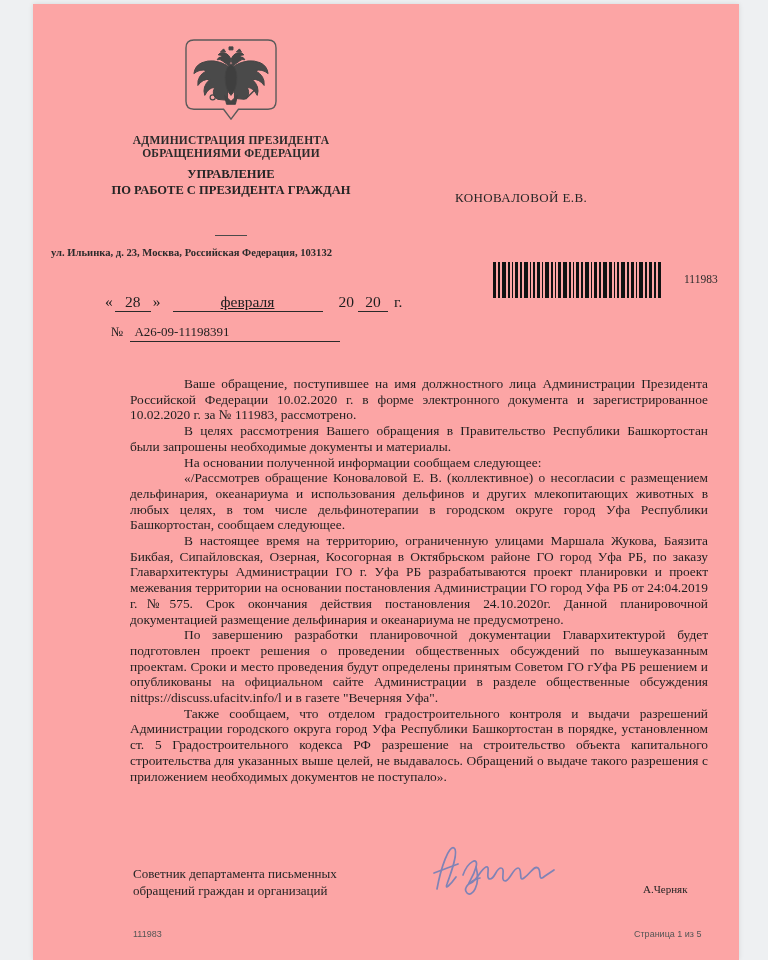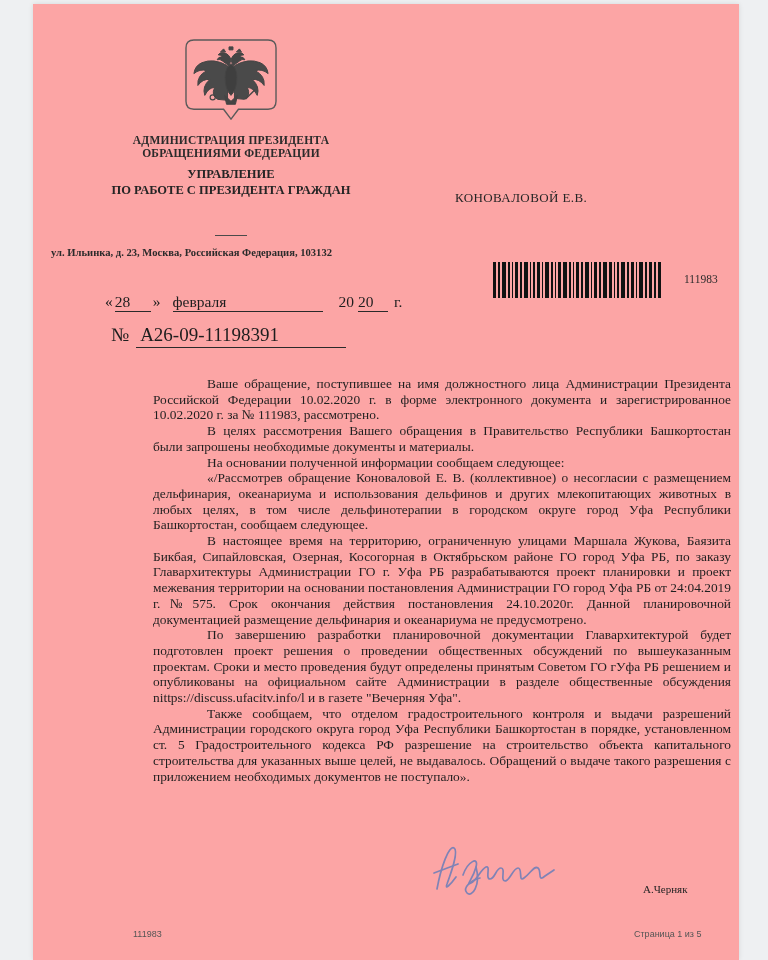--- a/index.html
+++ b/index.html
@@ -25,32 +25,32 @@
   .address{left:18px;top:243px;width:360px;
     font-weight:bold;font-size:10.6px;color:#2b2b2b;}
 
   .recipient{left:397px;top:186px;font-size:13px;letter-spacing:.4px;color:#252525;margin-left:25px;}
 
   .barcode{left:460px;top:258px;width:168px;height:36px;}
   .barcode-number{left:651px;top:269px;font-size:11.5px;color:#2b2b2b;}
 
   
   .date-row{left:72px;top:289px;font-size:15.5px;color:#1e1e1e;white-space:nowrap;}
-  .blank{display:inline-block;border-bottom:1.2px solid #2a2a2a;}
+  .blank{display:inline-block;border-bottom:1.2px solid #2a2a2a;text-align:center;}
   .blank-day{width:36px;margin:0 2px;}
-  .blank-month{width:150px;margin:0 6px 0 12px;}
+  .blank-month{width:150px;margin:0 6px 0 12px;text-decoration:underline;}
   .blank-year{width:30px;margin:0 6px 0 4px;}
   .year-prefix{margin-left:10px;}
-  .ref-row{left:78px;top:320px;font-size:19px;color:#1e1e1e;white-space:nowrap;}
+  .ref-row{left:78px;top:320px;font-size:13px;color:#1e1e1e;white-space:nowrap;}
   .ref-blank{display:inline-block;width:206px;border-bottom:1.2px solid #2a2a2a;
     margin-left:7px;padding:0 0 1px 4px;text-align:left;}
 
   
   .body-text{left:97px;top:372px;width:578px;font-size:13.4px;line-height:15.7px;
-    text-align:justify;color:#1f1f1f;margin-left:23px;}
+    text-align:justify;color:#1f1f1f;}
   .body-text p{margin:0;text-indent:54px;}
 
   
   .sig-position{left:100px;top:862px;font-size:13px;line-height:16.5px;color:#252525;}
   .sig-scribble{left:392px;top:833px;width:140px;height:66px;}
   .sig-name{left:610px;top:879px;font-size:11px;color:#252525;}
 
   
   .footer-left{left:100px;top:925px;font-size:9px;color:#555;
     font-family:"Liberation Sans", sans-serif;}
@@ -156,20 +156,24 @@
     <div class="body-text">
       <p>Ваше обращение,  поступившее на имя должностного лица Администрации Президента Российской Федерации 10.02.2020 г. в форме электронного документа и зарегистрированное 10.02.2020 г. за № 111983, рассмотрено.</p>
       <p>В целях рассмотрения Вашего обращения в Правительство Республики Башкортостан были запрошены необходимые документы и материалы.</p>
       <p>На основании полученной информации сообщаем следующее:</p>
       <p>«/Рассмотрев обращение Коноваловой Е. В. (коллективное) о  несогласии  с размещением дельфинария, океанариума и использования дельфинов и других млекопитающих животных в любых целях, в том числе дельфинотерапии в городском округе город Уфа Республики Башкортостан, сообщаем следующее.</p>
       <p>В настоящее время на территорию, ограниченную улицами Маршала Жукова, Баязита Бикбая, Сипайловская, Озерная, Косогорная в Октябрьском районе ГО город Уфа РБ, по заказу Главархитектуры Администрации ГО г. Уфа РБ разрабатываются проект планировки и проект межевания территории на основании постановления Администрации ГО город Уфа РБ от 24:04.2019 г.№575. Срок окончания действия постановления 24.10.2020г. Данной планировочной документацией размещение дельфинария и океанариума не предусмотрено.</p>
       <p>По завершению разработки планировочной документации Главархитектурой будет подготовлен проект решения о проведении общественных обсуждений по вышеуказанным проектам. Сроки и место проведения будут определены принятым Советом ГО гУфа РБ решением и опубликованы на официальном сайте Администрации в разделе общественные обсуждения nittps://discuss.ufacitv.info/l и в газете "Вечерняя Уфа".</p>
       <p>Также сообщаем, что отделом градостроительного контроля и выдачи разрешений Администрации городского округа город Уфа Республики  Башкортостан в порядке, установленном ст. 5 Градостроительного кодекса РФ разрешение на строительство объекта капитального строительства для указанных выше целей, не выдавалось. Обращений о выдаче такого разрешения с приложением необходимых документов не поступало».</p>
     </div>
 
+    <div class="sig-position">
+      <span style="display:block">Советник департамента письменных</span>
+      <span style="display:block">обращений граждан и организаций</span>
+    </div>
 
     <svg class="sig-scribble" viewBox="0 0 140 66" xmlns="http://www.w3.org/2000/svg">
       <g fill="none" stroke="#7f83b6" stroke-width="1.7" stroke-linecap="round">
         <path d="M12 52 C16 30 24 8 29 11 C34 14 26 36 22 47 C19 54 26 47 31 40"></path>
         <path d="M9 36 L33 27"></path>
         <path d="M38 38 C43 24 54 19 51 30 C48 42 40 49 46 46 C52 43 56 32 61 30 C66 28 60 42 65 42 C70 42 71 31 76 31 C81 31 75 44 80 44 C85 44 88 31 93 31 C98 31 93 46 99 41 C106 36 109 28 113 31 C117 34 112 46 120 39 L129 33"></path>
         <path d="M51 30 C56 48 47 61 42 56 C37 51 46 43 55 41"></path>
       </g>
     </svg>
 

